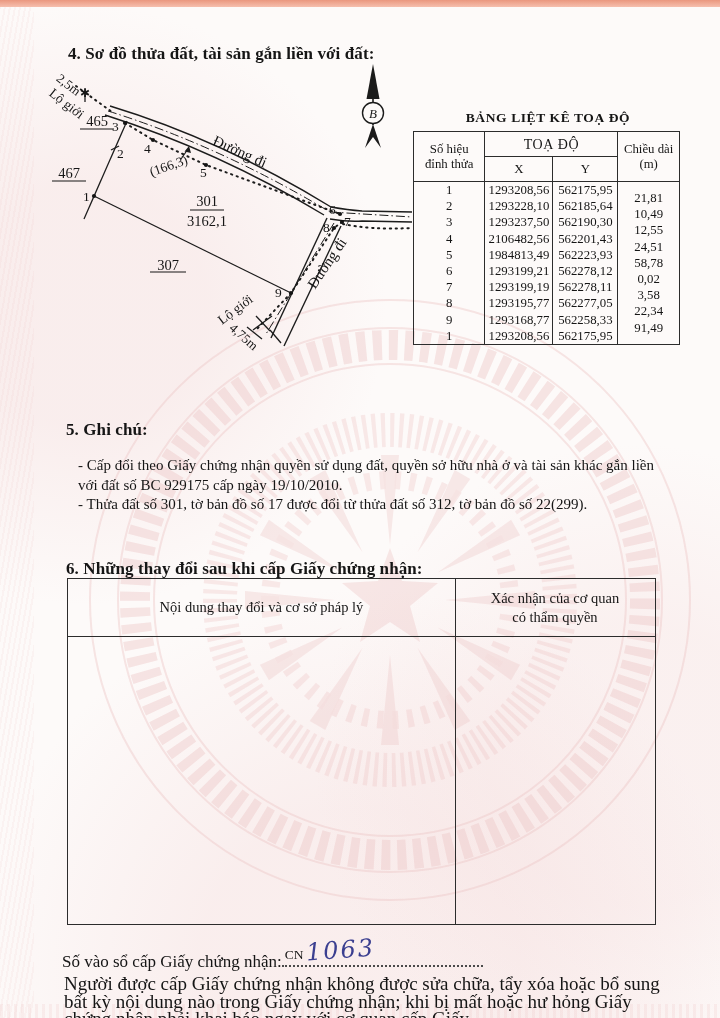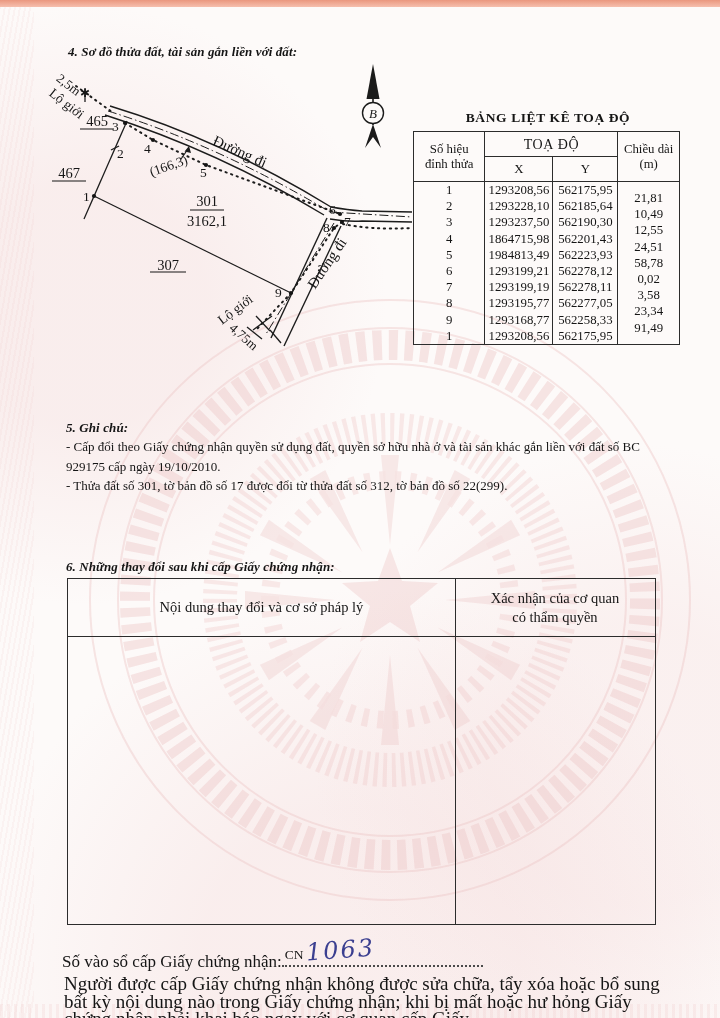--- a/index.html
+++ b/index.html
@@ -15,21 +15,21 @@
   }
   .band-top { position:absolute; left:0; top:0; width:720px; height:7px;
     background:linear-gradient(#ea977f,#f6bfae); z-index:3; }
   .left-texture { position:absolute; left:0; top:0; width:34px; height:1018px; z-index:0; opacity:.55;
     background:repeating-linear-gradient(100deg, rgba(238,196,196,.25) 0 2px, transparent 2px 5px); }
   .bottom-texture { position:absolute; left:0; bottom:0; width:720px; height:14px; z-index:0; opacity:.5;
     background:repeating-linear-gradient(90deg, rgba(236,190,190,.4) 0 3px, transparent 3px 7px); }
   svg.watermark { position:absolute; left:0; top:0; z-index:0; }
   .layer { position:absolute; z-index:2; }
 
-  .h-sec { font-weight:bold; font-size:13px; letter-spacing:.1px;font-style:italic; }
+  .h-sec { font-weight:bold; font-size:17px; letter-spacing:.1px; }
   #sec4-heading { left:68px; top:44px; }
 
   svg.diagram { position:absolute; left:30px; top:58px; z-index:2; }
   svg.diagram text { font-family:"Liberation Serif", serif; fill:#161616; }
 
   
   .coord-block { left:411px; top:110px; width:274px; }
   .coord-title { text-align:center; font-weight:bold; font-size:13.5px; letter-spacing:.6px; margin-bottom:5px; }
   table.coord { border-collapse:collapse; width:267px; margin-left:2px;
     border:1.5px solid #2c2c2c; background:transparent; }
@@ -37,22 +37,22 @@
     text-align:center; font-size:12.8px; padding:0; }
   table.coord th { height:24px; line-height:15px; }
   table.coord th.two { height:50px; }
   table.coord tr.dr td { border-top:none; border-bottom:none; height:16.2px; line-height:16.2px; }
   td.lenc { vertical-align:top; }
   .lenw { padding-top:8px; }
   .lenw div { height:16.2px; line-height:16.2px; }
 
   
   #sec5 { left:66px; top:420px; width:600px; }
-  #sec5 .h-sec { margin-bottom:1px; }
-  #sec5 p { font-size:13px; line-height:19.5px; }
+  #sec5 .h-sec { margin-bottom:16px; }
+  #sec5 p { font-size:15px; line-height:19.5px;margin-left:12px; }
 
   
   #sec6-heading { left:66px; top:559px; }
   .s6 { left:67px; top:578px; width:589px; height:347px; border:1.3px solid #2c2c2c; }
   .s6-divider { position:absolute; top:0; bottom:0; left:65.9%; border-left:1.2px solid #2c2c2c; }
   .s6-headline { position:absolute; top:57px; left:0; right:0; border-top:1.2px solid #2c2c2c; }
   .s6-col { position:absolute; top:0; height:57px; display:flex; align-items:center;
     justify-content:center; text-align:center; font-size:14.5px; line-height:19px; }
   .s6-col.left { left:0; width:65.9%; }
   .s6-col.right { left:65.9%; right:0; }
@@ -231,38 +231,38 @@
       <td>562175,95</td>
       <td class="lenc" rowspan="10">
         <div class="lenw">
           <div>21,81</div>
           <div>10,49</div>
           <div>12,55</div>
           <div>24,51</div>
           <div>58,78</div>
           <div>0,02</div>
           <div>3,58</div>
-          <div>23,34</div>
+          <div>22,34</div>
           <div>91,49</div>
         </div>
       </td>
     </tr>
     <tr class="dr">
           <td>2</td>
           <td>1293228,10</td>
           <td>562185,64</td>
         </tr>
     <tr class="dr">
           <td>3</td>
           <td>1293237,50</td>
           <td>562190,30</td>
         </tr>
     <tr class="dr">
           <td>4</td>
-          <td>1864715,98</td>
+          <td>2106482,56</td>
           <td>562201,43</td>
         </tr>
     <tr class="dr">
           <td>5</td>
           <td>1984813,49</td>
           <td>562223,93</td>
         </tr>
     <tr class="dr">
           <td>6</td>
           <td>1293199,21</td>

